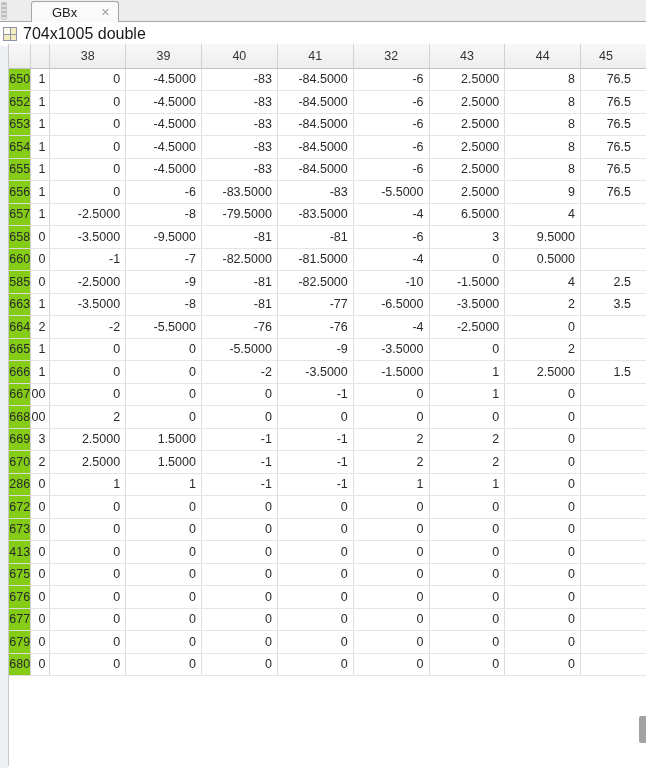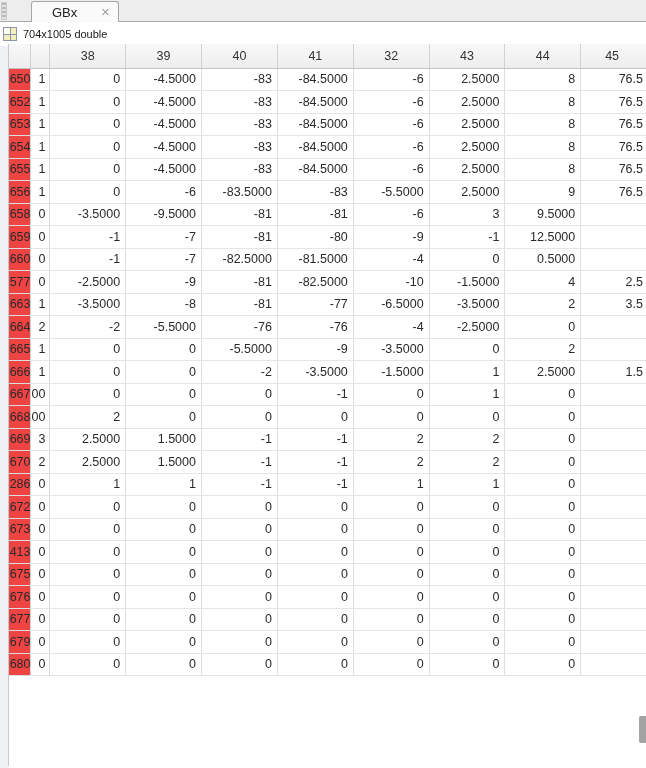--- a/index.html
+++ b/index.html
@@ -23,40 +23,40 @@
     cursor:default; }
 
   
   .infobar { position:absolute; left:0; top:22px; width:646px; height:24px;
     background:#ffffff; display:flex; align-items:center; }
   .matrix-icon { width:14px; height:14px; margin:0 6px 0 3px;
     display:grid; grid-template-columns:1fr 1fr; grid-template-rows:1fr 1fr;
     gap:1px; background:#8d96a8; border:1px solid #8d96a8; }
   .matrix-icon span { background:#f3eec0; }
   .matrix-icon span:first-child { background:#fdfbee; }
-  .info-label { font-size:11px; color:#1a1a1a; }
+  .info-label { font-size:16px; color:#1a1a1a; }
 
   
   .gridwrap { position:absolute; left:8px; top:44px; width:638px; height:722px;
     overflow:hidden; background:#ffffff; border-left:1px solid #c9c9c9; }
   .leftband { position:absolute; left:0; top:46px; width:8px; height:722px;
     background:#eef0f3; }
   table { border-collapse:collapse; table-layout:fixed; }
   th, td { font-size:12.5px; font-weight:normal; white-space:nowrap;
     overflow:hidden; height:22.5px; padding:0; }
   thead th { height:24px; background:linear-gradient(#f8f8f8,#ededed);
     border-bottom:1px solid #c3c3c3; border-right:1px solid #d2d2d2;
     color:#333; text-align:center; }
-  td.rowhdr { background:#ef4444; border-right:1px solid #d2d2d2;
-    border-bottom:1px solid #dcdcdc; text-align:right; color:#2a2a2a; }
+  td.rowhdr { background:#84cc16; border-right:1px solid #d2d2d2;
+    border-bottom:1px solid #dcdcdc; text-align:center; color:#2a2a2a; }
   td.cell { background:#ffffff; border-right:1px solid #dedede;
     border-bottom:1px solid #e5e5e5; text-align:right; padding-right:5px;
     color:#2a2a2a; }
   td.partial { border-right:1px solid #d8d8d8; padding-right:4px; }
-  td.lastcol, th.lastcol { border-right:none; padding-right:3px; }
+  td.lastcol, th.lastcol { border-right:none; padding-right:15px; }
 
   
   .vthumb { position:absolute; right:0; top:716px; width:7px; height:27px;
     background:#a2a2a2; border-radius:2px 0 0 2px; }
 </style>
 </head>
 <body>
 
 <div class="tabstrip">
   <div class="left-grip"></div>
@@ -173,57 +173,57 @@
           <td class="cell">0</td>
           <td class="cell">-6</td>
           <td class="cell">-83.5000</td>
           <td class="cell">-83</td>
           <td class="cell">-5.5000</td>
           <td class="cell">2.5000</td>
           <td class="cell">9</td>
           <td class="cell lastcol">76.5</td>
         </tr>
         <tr>
+          <td class="rowhdr">657</td>
+          <td class="cell partial">1</td>
+          <td class="cell">-2.5000</td>
+          <td class="cell">-8</td>
+          <td class="cell">-79.5000</td>
+          <td class="cell">-83.5000</td>
+          <td class="cell">-4</td>
+          <td class="cell">6.5000</td>
+          <td class="cell">4</td>
+          <td class="cell lastcol"></td>
+        </tr>
+        <tr>
           <td class="rowhdr">658</td>
           <td class="cell partial">0</td>
           <td class="cell">-3.5000</td>
           <td class="cell">-9.5000</td>
           <td class="cell">-81</td>
           <td class="cell">-81</td>
           <td class="cell">-6</td>
           <td class="cell">3</td>
           <td class="cell">9.5000</td>
           <td class="cell lastcol"></td>
         </tr>
         <tr>
-          <td class="rowhdr">659</td>
-          <td class="cell partial">0</td>
-          <td class="cell">-1</td>
-          <td class="cell">-7</td>
-          <td class="cell">-81</td>
-          <td class="cell">-80</td>
-          <td class="cell">-9</td>
-          <td class="cell">-1</td>
-          <td class="cell">12.5000</td>
-          <td class="cell lastcol"></td>
-        </tr>
-        <tr>
           <td class="rowhdr">660</td>
           <td class="cell partial">0</td>
           <td class="cell">-1</td>
           <td class="cell">-7</td>
           <td class="cell">-82.5000</td>
           <td class="cell">-81.5000</td>
           <td class="cell">-4</td>
           <td class="cell">0</td>
           <td class="cell">0.5000</td>
           <td class="cell lastcol"></td>
         </tr>
         <tr>
-          <td class="rowhdr">577</td>
+          <td class="rowhdr">585</td>
           <td class="cell partial">0</td>
           <td class="cell">-2.5000</td>
           <td class="cell">-9</td>
           <td class="cell">-81</td>
           <td class="cell">-82.5000</td>
           <td class="cell">-10</td>
           <td class="cell">-1.5000</td>
           <td class="cell">4</td>
           <td class="cell lastcol">2.5</td>
         </tr>

